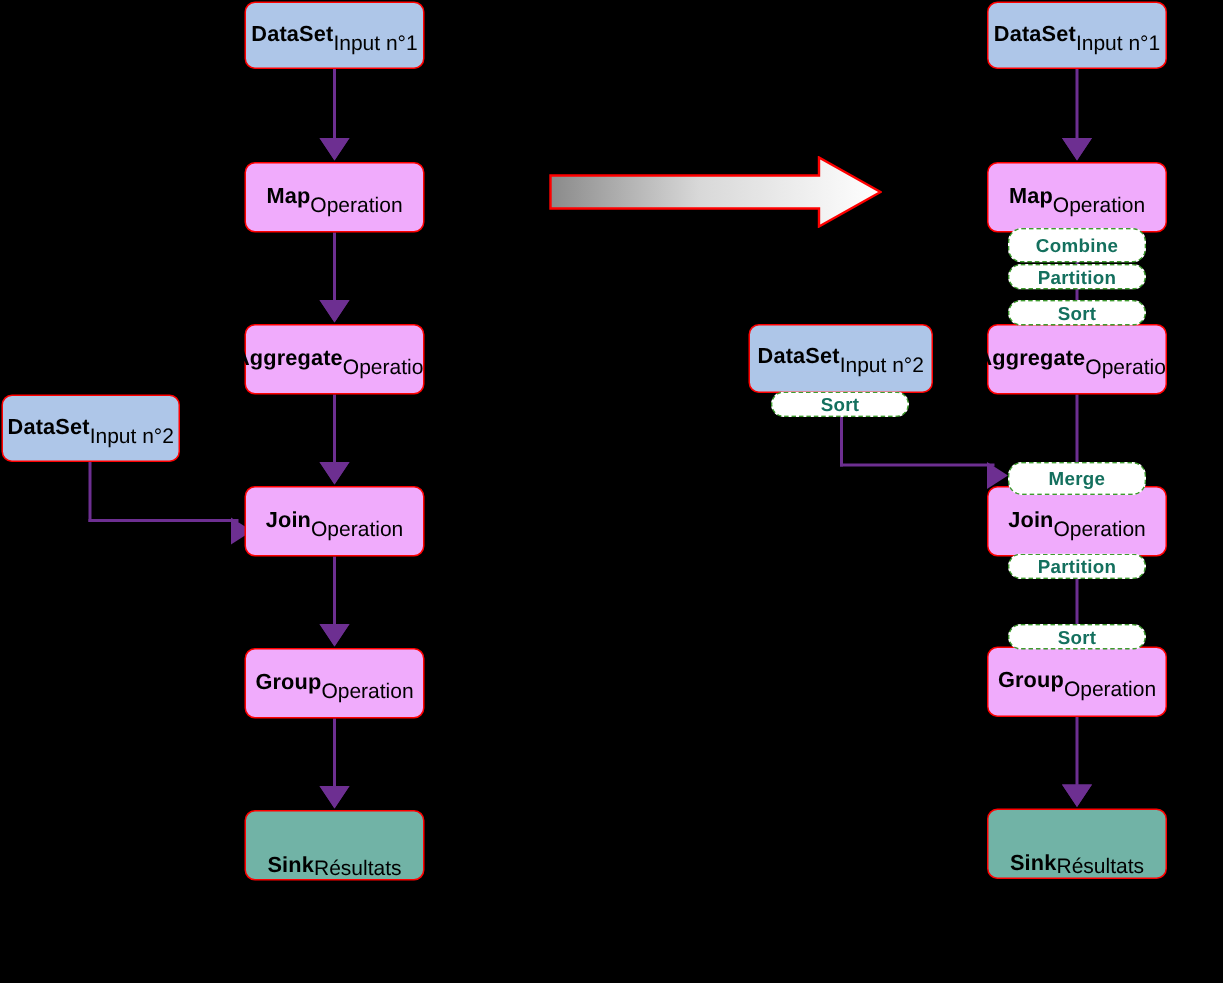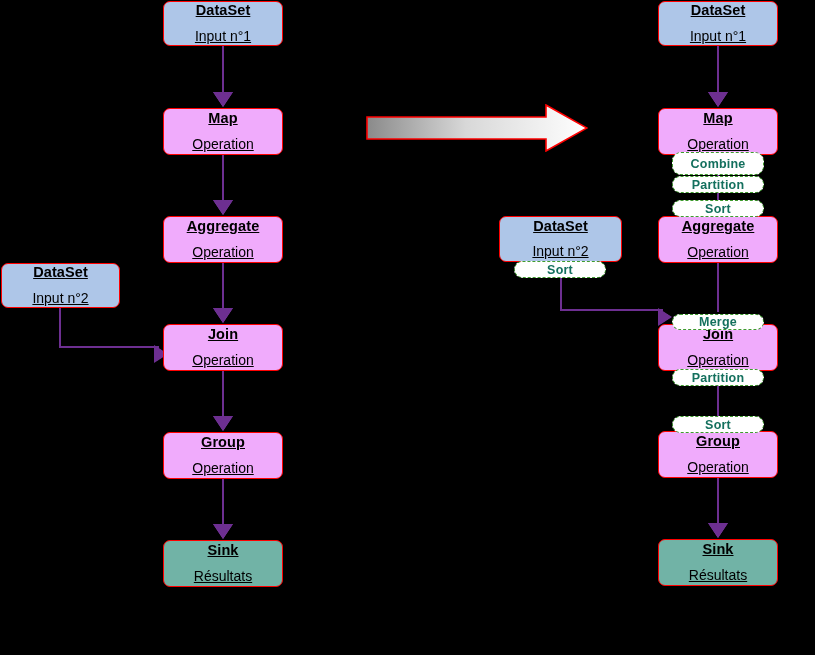--- a/index.html
+++ b/index.html
@@ -9,33 +9,32 @@
     -webkit-font-smoothing:antialiased;
   }
   #canvas{position:absolute;left:0;top:0;width:815px;height:655px;}
 
   
   .node{
     position:absolute;
     box-sizing:border-box;
     border:1.4px solid #ff0000;
     border-radius:7px;
-    display:flex;flex-direction:column;
+    display:flex;flex-direction:row;
     align-items:center;justify-content:center;
     line-height:1.08;
     color:#000;
     z-index:4;
-    text-decoration:underline;
   }
   .node .t1{font-size:14.5px;font-weight:bold;letter-spacing:.1px;}
   .node .t2{font-size:14px;font-weight:normal;margin-top:10px;}
 
   .ds{background:#aec6e8;}
   .op{background:#f0abfc;}
-  .sk{background:#71b3a6;}
+  .sk{background:#71b3a6;align-items:flex-end;}
 
   
   .badge{
     position:absolute;
     box-sizing:border-box;
     background:#ffffff;
     border:1.4px dashed #3f9b2f;
     border-radius:9px;
     display:flex;align-items:center;justify-content:center;
     font-size:12.5px;font-weight:bold;
@@ -189,21 +188,21 @@
     <span class="t2">Input n°2</span>
   </div>
   <div class="badge" style="left:514px;top:261px;width:92px;height:17px;">
     <span>Sort</span>
   </div>
 
   <div class="vline" style="left:560px;top:278px;height:33px;"></div>
   <div class="hline" style="left:560px;top:309px;width:103px;"></div>
   <div class="arrow-right" style="left:660px;top:310px;"></div>
 
-  <div class="badge" style="left:672px;top:308px;width:92px;height:16px;margin-top:6px;">
+  <div class="badge" style="left:672px;top:308px;width:92px;height:22px;">
     <span>Merge</span>
   </div>
 
   <div class="node op" style="left:658px;top:324px;width:120px;height:47px;">
     <span class="t1">Join</span>
     <span class="t2">Operation</span>
   </div>
 
   <div class="vline" style="left:717px;top:371px;height:61px;"></div>
 

